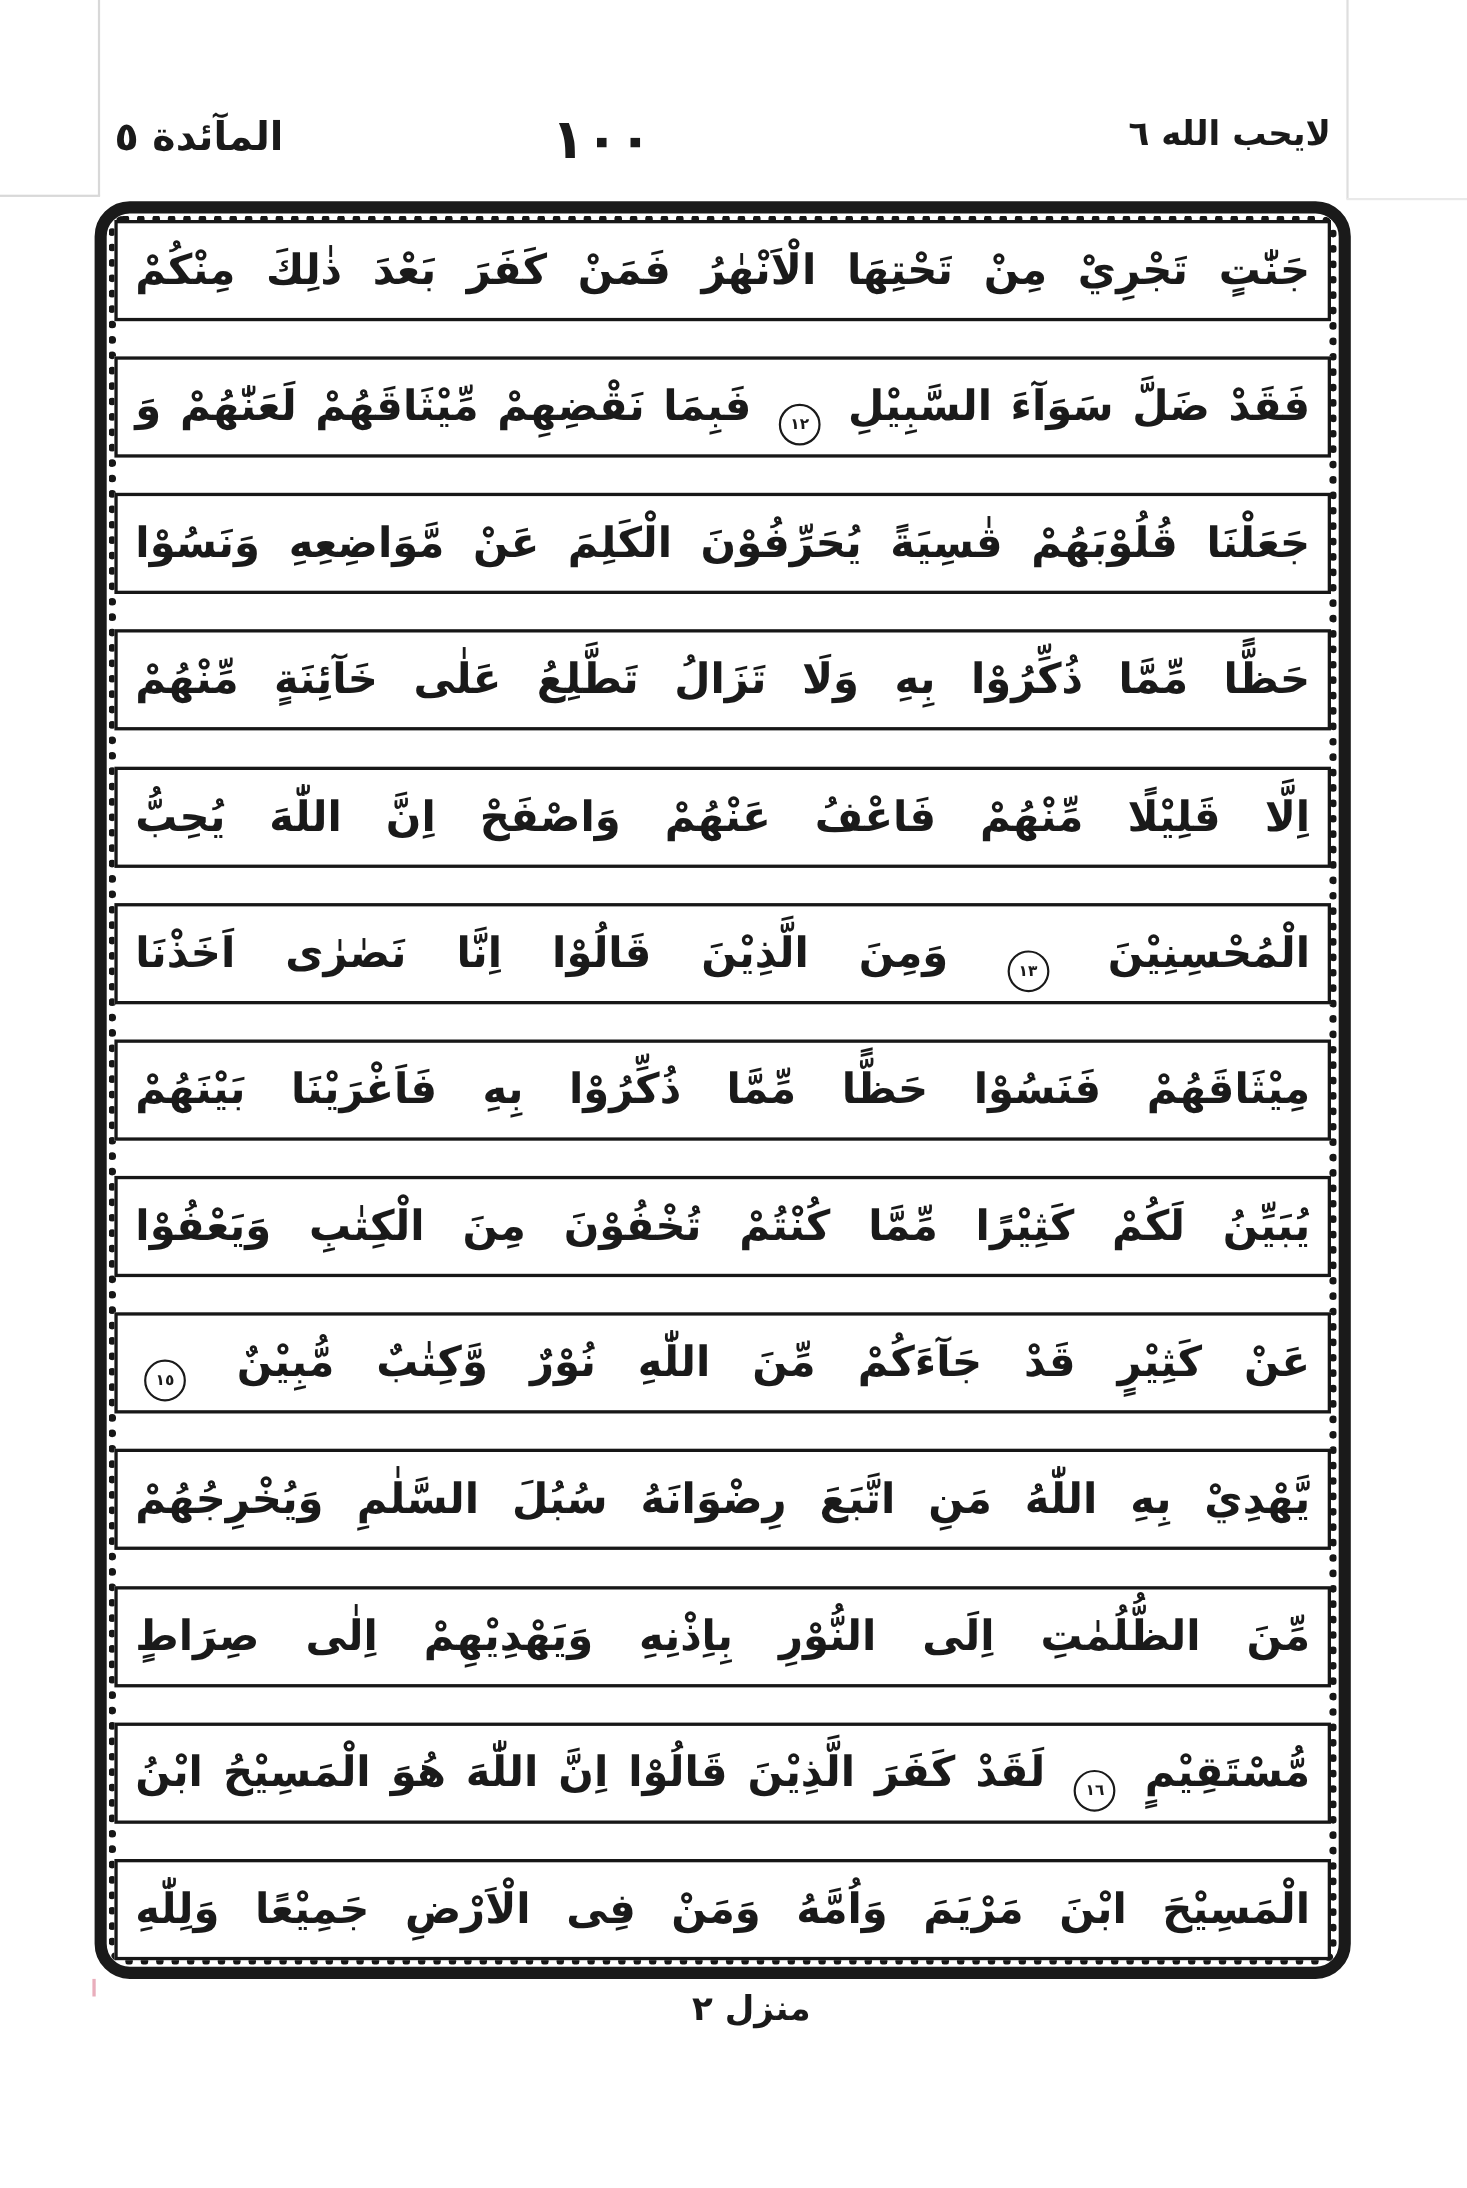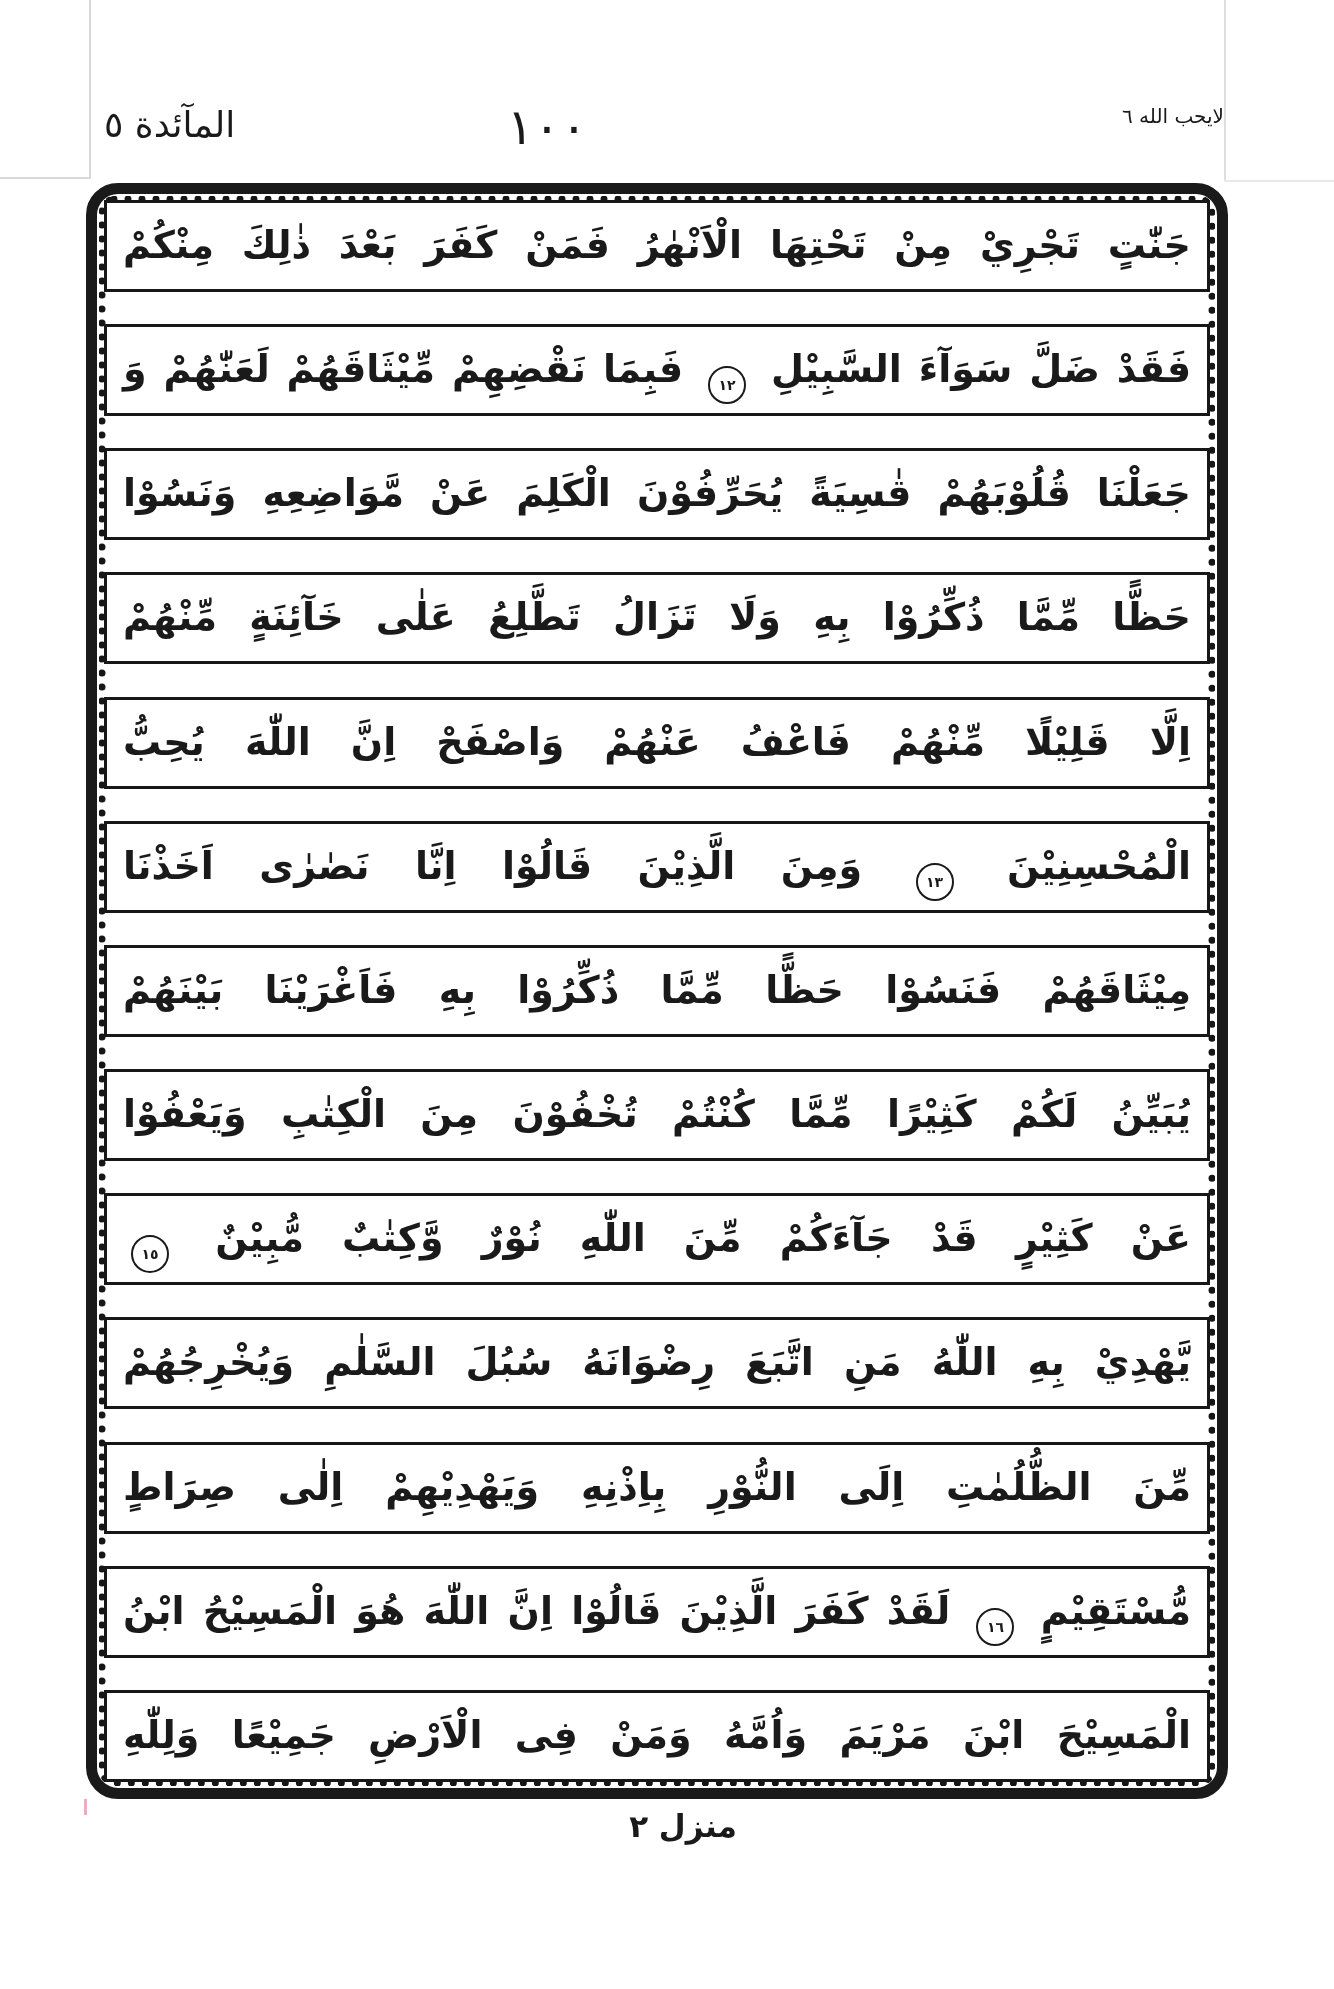--- a/index.html
+++ b/index.html
@@ -13,24 +13,24 @@
   }
   
   .scanline{position:absolute;background:#d8d8d8;}
   .scanline.v-left{left:89px;top:0;width:2px;height:178px;}
   .scanline.h-left{left:0;top:177px;width:91px;height:2px;}
   .scanline.v-right{left:1224px;top:0;width:2px;height:181px;background:#dedede;}
   .scanline.h-right{left:1224px;top:180px;width:110px;height:2px;background:#e9e9e9;}
   .pink-tick{position:absolute;left:84px;top:1799px;width:3px;height:16px;background:#e9aebc;}
 
   
-  .hdr{position:absolute;top:104px;font-weight:normal;direction:rtl;white-space:nowrap;}
+  .hdr{position:absolute;top:104px;font-weight:bold;direction:rtl;white-space:nowrap;}
   .hdr-surah{left:104px;font-size:36px;letter-spacing:0px;}
   .hdr-page{left:0;width:1094px;text-align:center;font-size:50px;top:98px;}
-  .hdr-juz{right:110px;font-size:20px;}
+  .hdr-juz{right:124px;font-size:31px;}
 
   
   .frame{
     position:absolute;left:86px;top:183px;width:1142px;height:1616px;
     box-sizing:border-box;
     border:11px solid #1a1a1a;border-radius:32px;
     background:#ffffff;
   }
   .bead{
     position:absolute;inset:2px;

